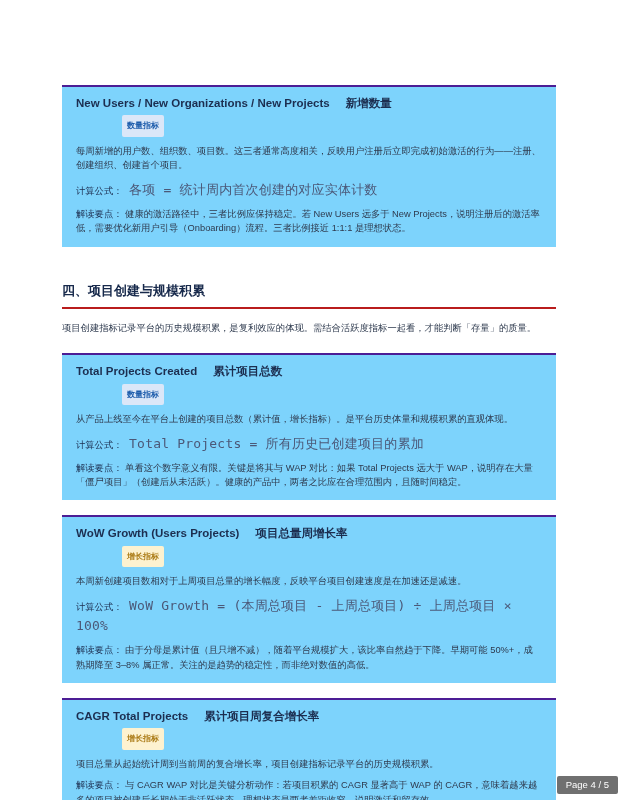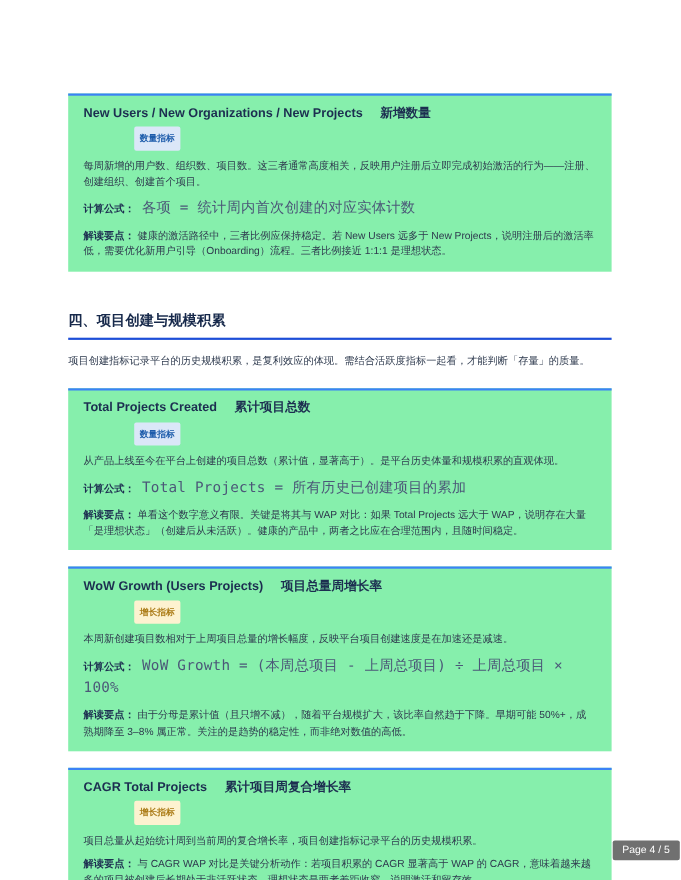--- a/index.html
+++ b/index.html
@@ -7,22 +7,22 @@
     width:619px; height:800px;
     background:#ffffff;
     font-family:"Liberation Sans","DejaVu Sans",sans-serif;
     position:relative;
     overflow:hidden;
   }
   .page { position:relative; width:619px; height:800px; background:#ffffff; }
   .content { position:absolute; left:62px; top:85px; width:494px; }
 
   .card {
-    background:#86efac;
-    border-top:2px solid #3b82f6;
+    background:#7dd3fc;
+    border-top:2px solid #4c1d95;
     padding:9px 14px 11px 14px;
     box-sizing:border-box;
   }
   .card + .card { margin-top:15px; }
 
   .card-title { font-size:11.5px; font-weight:bold; color:#1c2e50; line-height:1.25; }
   .card-title .zh { margin-left:16px; }
 
   .badge {
     display:inline-block;
@@ -33,39 +33,39 @@
     line-height:1.2;
     margin-left:46px;
   }
   .badge-blue   { background:#dbe7f8; color:#1d5cab; }
   .badge-yellow { background:#fdf2d0; color:#ab7b16; }
 
   .card p, .section-desc {
     font-size:9.3px; line-height:1.55; color:#2e3a4e;
     margin:7px 0 0 0;
   }
-  .lbl { font-weight:bold; color:#1c2e50;text-align:right; }
+  .lbl { font-weight:normal; color:#1c2e50;text-align:right; }
   .formula-row { margin-top:7px; }
   .formula {
     font-family:"DejaVu Sans Mono","Liberation Mono",monospace;
     font-size:13px; color:#4b5878; letter-spacing:0.2px;
     margin-left:4px;
   }
 
   .section-block { margin-top:35px; }
   .section-title {
     font-size:13px; font-weight:bold; color:#17294b;
     padding-bottom:7px;
-    border-bottom:2px solid #1d4ed8;
+    border-bottom:2px solid #b91c1c;
     margin:0 0 12px 0;
   }
   .section-desc { margin:0 0 18px 0; }
 
   .page-badge {
-    position:absolute; right:1px; bottom:18px;
+    position:absolute; right:1px; bottom:6px;
     background:#707070; color:#ffffff;
     font-size:9.5px;
     padding:3px 9px 4px 9px;
     border-radius:2px;
   }
 </style>
 </head>
 <body>
 
 <div class="page">
@@ -90,28 +90,28 @@
     <div class="section-block">
       <h2 class="section-title">四、项目创建与规模积累</h2>
       <p class="section-desc">项目创建指标记录平台的历史规模积累，是复利效应的体现。需结合活跃度指标一起看，才能判断「存量」的质量。</p>
     </div>
 
     <div class="card">
       <div class="card-title">
         <span>Total Projects Created</span><span class="zh">累计项目总数</span>
       </div>
       <span class="badge badge-blue">数量指标</span>
-      <p>从产品上线至今在平台上创建的项目总数（累计值，显著高于）。是平台历史体量和规模积累的直观体现。</p>
+      <p>从产品上线至今在平台上创建的项目总数（累计值，增长指标）。是平台历史体量和规模积累的直观体现。</p>
       <p class="formula-row">
         <span class="lbl">计算公式：</span>
         <span class="formula">Total Projects = 所有历史已创建项目的累加</span>
       </p>
       <p>
         <span class="lbl">解读要点：</span>
-        <span>单看这个数字意义有限。关键是将其与 WAP 对比：如果 Total Projects 远大于 WAP，说明存在大量「是理想状态」（创建后从未活跃）。健康的产品中，两者之比应在合理范围内，且随时间稳定。</span>
+        <span>单看这个数字意义有限。关键是将其与 WAP 对比：如果 Total Projects 远大于 WAP，说明存在大量「僵尸项目」（创建后从未活跃）。健康的产品中，两者之比应在合理范围内，且随时间稳定。</span>
       </p>
     </div>
 
     <div class="card">
       <div class="card-title">
         <span>WoW Growth (Users Projects)</span><span class="zh">项目总量周增长率</span>
       </div>
       <span class="badge badge-yellow">增长指标</span>
       <p>本周新创建项目数相对于上周项目总量的增长幅度，反映平台项目创建速度是在加速还是减速。</p>
       <p class="formula-row">

